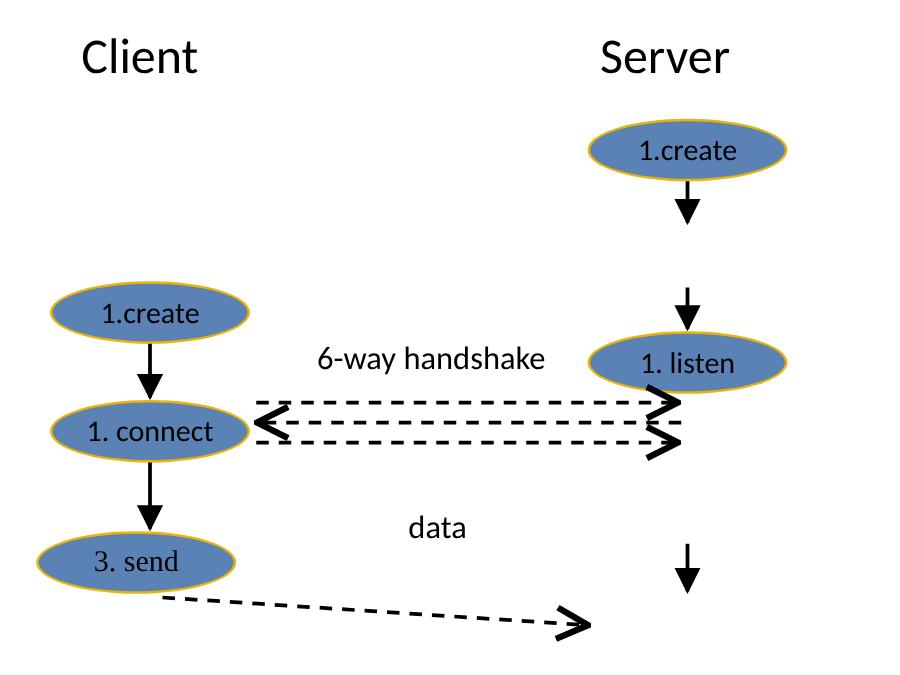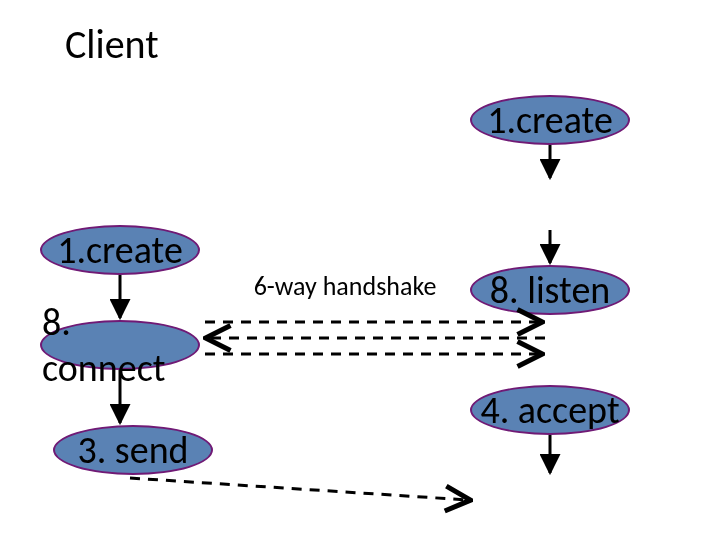--- a/index.html
+++ b/index.html
@@ -18,27 +18,27 @@
   }
   .heading {
     position: absolute;
     font-size: 40px;
     font-weight: 400;
   }
   .node {
     position: absolute;
     width: 160px;
     height: 50px;
-    border: 2px solid #701a75;
+    border: 2px solid #eab308;
     border-radius: 50%;
     background: #5a82b4;
     display: flex;
     align-items: center;
     justify-content: center;
-    font-size: 38px;
+    font-size: 24px;
     box-sizing: border-box;
   }
   .midlabel {
     position: absolute;
     font-size: 26px;
     text-align: center;
   }
   svg.overlay {
     position: absolute;
     left: 0;
@@ -48,42 +48,41 @@
     pointer-events: none;
   }
 </style>
 </head>
 <body>
 
 <div class="stage">
 
   <div class="heading" style="left:65px; top:20px;">Client</div>
 
+  <div class="heading" style="left:480px; top:20px;">Server</div>
 
   <div class="node" style="left:470px; top:95px;">
     <span>1.create</span>
   </div>
   <div class="node" style="left:470px; top:265px;">
-    <span>8. listen</span>
-  </div>
-  <div class="node" style="left:470px; top:385px;">
-    <span>4. accept</span>
+    <span>1. listen</span>
   </div>
 
   <div class="node" style="left:40px; top:225px;">
     <span>1.create</span>
   </div>
   <div class="node" style="left:40px; top:320px;">
-    <span>8. connect</span>
+    <span>1. connect</span>
   </div>
-  <div class="node" style="left:53px; top:425px;">
+  <div class="node" style="left:29px; top:425px;font-family:Liberation Serif, serif;">
     <span>3. send</span>
   </div>
 
   <div class="midlabel" style="left:225px; top:270px; width:240px;">6-way handshake</div>
+  <div class="midlabel" style="left:300px; top:405px; width:100px;">data</div>
 
   <svg class="overlay">
     <defs>
       <marker id="arrow-solid" viewBox="0 0 10 10" refX="9" refY="5" markerWidth="7" markerHeight="7" orient="auto-start-reverse">
         <path d="M 0 0 L 10 5 L 0 10 z" fill="#000"></path>
       </marker>
       <marker id="arrow-open" viewBox="0 0 12 12" refX="10" refY="6" markerWidth="10" markerHeight="10" orient="auto-start-reverse">
         <path d="M 1 1 L 11 6 L 1 11" fill="none" stroke="#000" stroke-width="2"></path>
       </marker>
     </defs>

